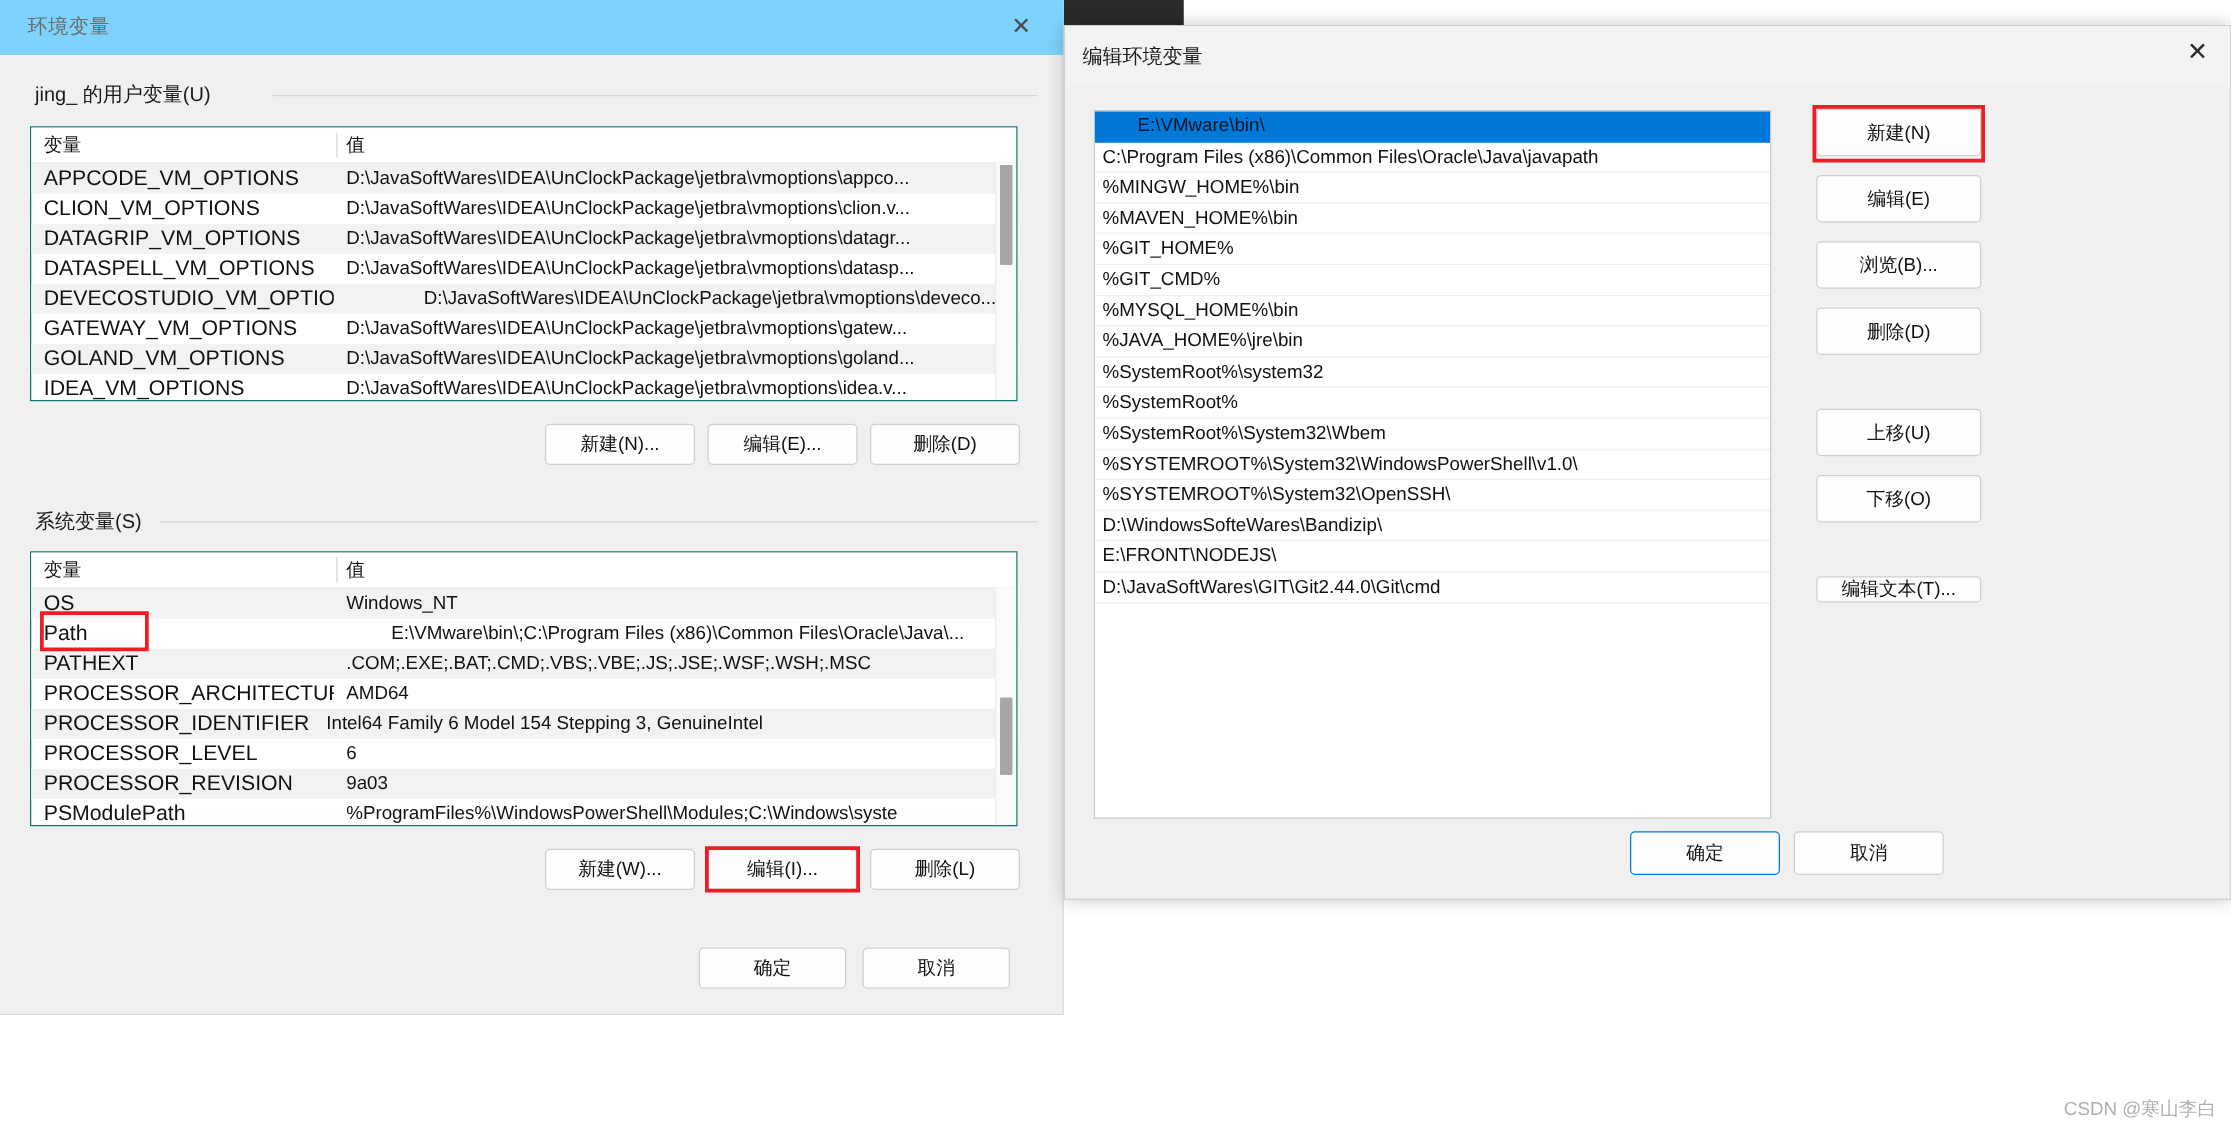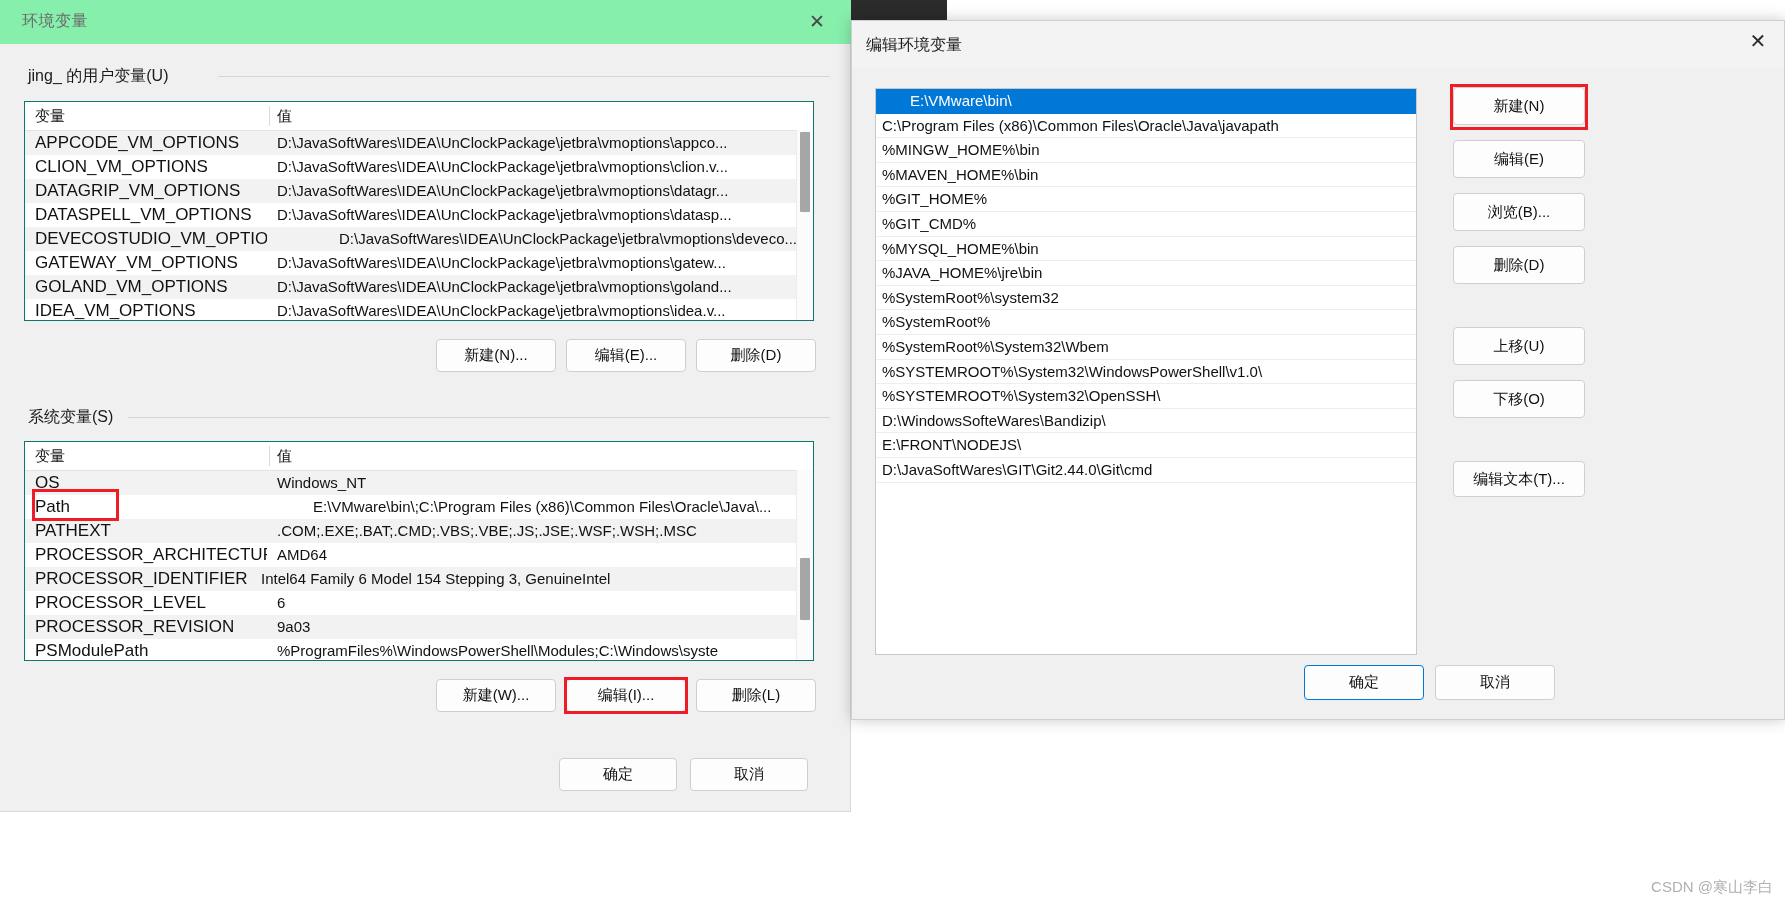--- a/index.html
+++ b/index.html
@@ -13,21 +13,21 @@
   #backdrop{position:absolute;left:0;top:0;width:1785px;height:907px;background:#ffffff;}
   #dark-strip{position:absolute;left:851px;top:0;width:96px;height:22px;background:#2b2b2b;}
   #desk-band{position:absolute;left:947px;top:0;width:838px;height:907px;background:#ffffff;}
 
   
   #env-dialog{
     position:absolute;left:0;top:0;width:851px;height:812px;
     background:#f0f0f0;border:1px solid #d9d9d9;border-left:none;border-top:none;
     box-sizing:border-box;
   }
-  #env-titlebar{position:absolute;left:0;top:0;width:851px;height:44px;background:#86efac;}
+  #env-titlebar{position:absolute;left:0;top:0;width:851px;height:44px;background:#7dd3fc;}
   #env-title{
     position:absolute;left:22px;top:11px;font-size:16px;color:#6b6b6b;
     letter-spacing:.5px;
   }
   #env-close{
     position:absolute;right:12px;top:4px;width:44px;height:34px;
     display:flex;align-items:center;justify-content:center;
     font-size:19px;color:#4a4a4a;cursor:default;
   }
 
@@ -81,21 +81,21 @@
 
   #path-list{
     position:absolute;left:23px;top:67px;width:542px;height:567px;
     background:#ffffff;border:1px solid #c8c8c8;box-sizing:border-box;overflow:hidden;
   }
   .pl-row{
     height:24.6px;line-height:24.6px;font-size:15px;color:#111;
     padding-left:6px;white-space:nowrap;overflow:hidden;
     border-bottom:1px solid #eeeeee;box-sizing:border-box;
   }
-  .pl-row.sel{background:#0078d7;color:#ffffff;border-bottom-color:#0078d7;padding-left:34px;}
+  .pl-row.sel{background:#0078d7;color:#0f172a;border-bottom-color:#0078d7;padding-left:34px;}
   .pl-empty{height:24.6px;border-bottom:1px solid transparent;}
 
   
   #watermark{
     position:absolute;right:12px;bottom:10px;font-size:15px;color:#b0b0b0;
     font-family:"Liberation Sans",sans-serif;
   }
 </style>
 </head>
 <body>
@@ -254,21 +254,21 @@
       <div class="pl-empty"></div>
       <div class="pl-empty"></div>
     </div>
 
   <div class="btn" style="left:601px;top:66px;width:132px;height:38px;">新建(N)</div>
   <div class="btn" style="left:601px;top:119px;width:132px;height:38px;">编辑(E)</div>
   <div class="btn" style="left:601px;top:172px;width:132px;height:38px;">浏览(B)...</div>
   <div class="btn" style="left:601px;top:225px;width:132px;height:38px;">删除(D)</div>
   <div class="btn" style="left:601px;top:306px;width:132px;height:38px;">上移(U)</div>
   <div class="btn" style="left:601px;top:359px;width:132px;height:38px;">下移(O)</div>
-  <div class="btn" style="left:601px;top:440px;width:132px;height:36px;">编辑文本(T)...</div>
+  <div class="btn" style="left:601px;top:440px;width:132px;height:21px;">编辑文本(T)...</div>
 
   <div class="btn primary" style="left:452px;top:644px;width:120px;height:35px;">确定</div>
   <div class="btn" style="left:583px;top:644px;width:120px;height:35px;">取消</div>
 
   <div class="redbox" style="left:598px;top:63px;width:138px;height:46px;"></div>
 </div>
 
 <div id="watermark">CSDN @寒山李白</div>
 
 </body></html>

